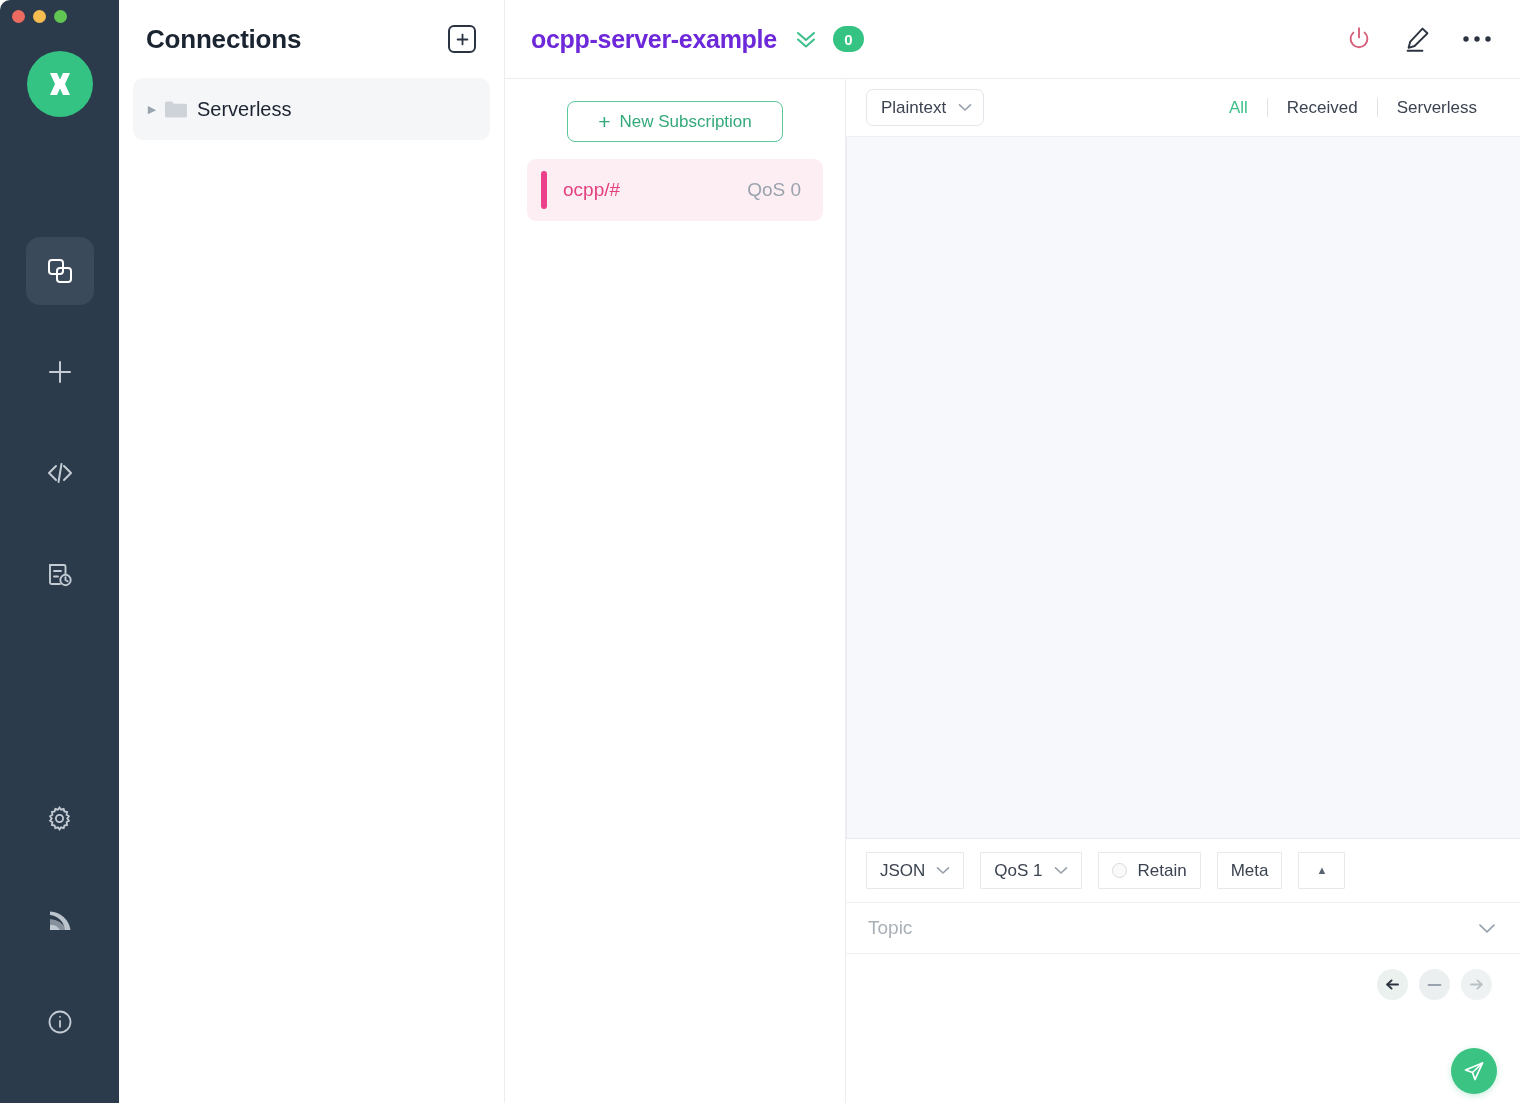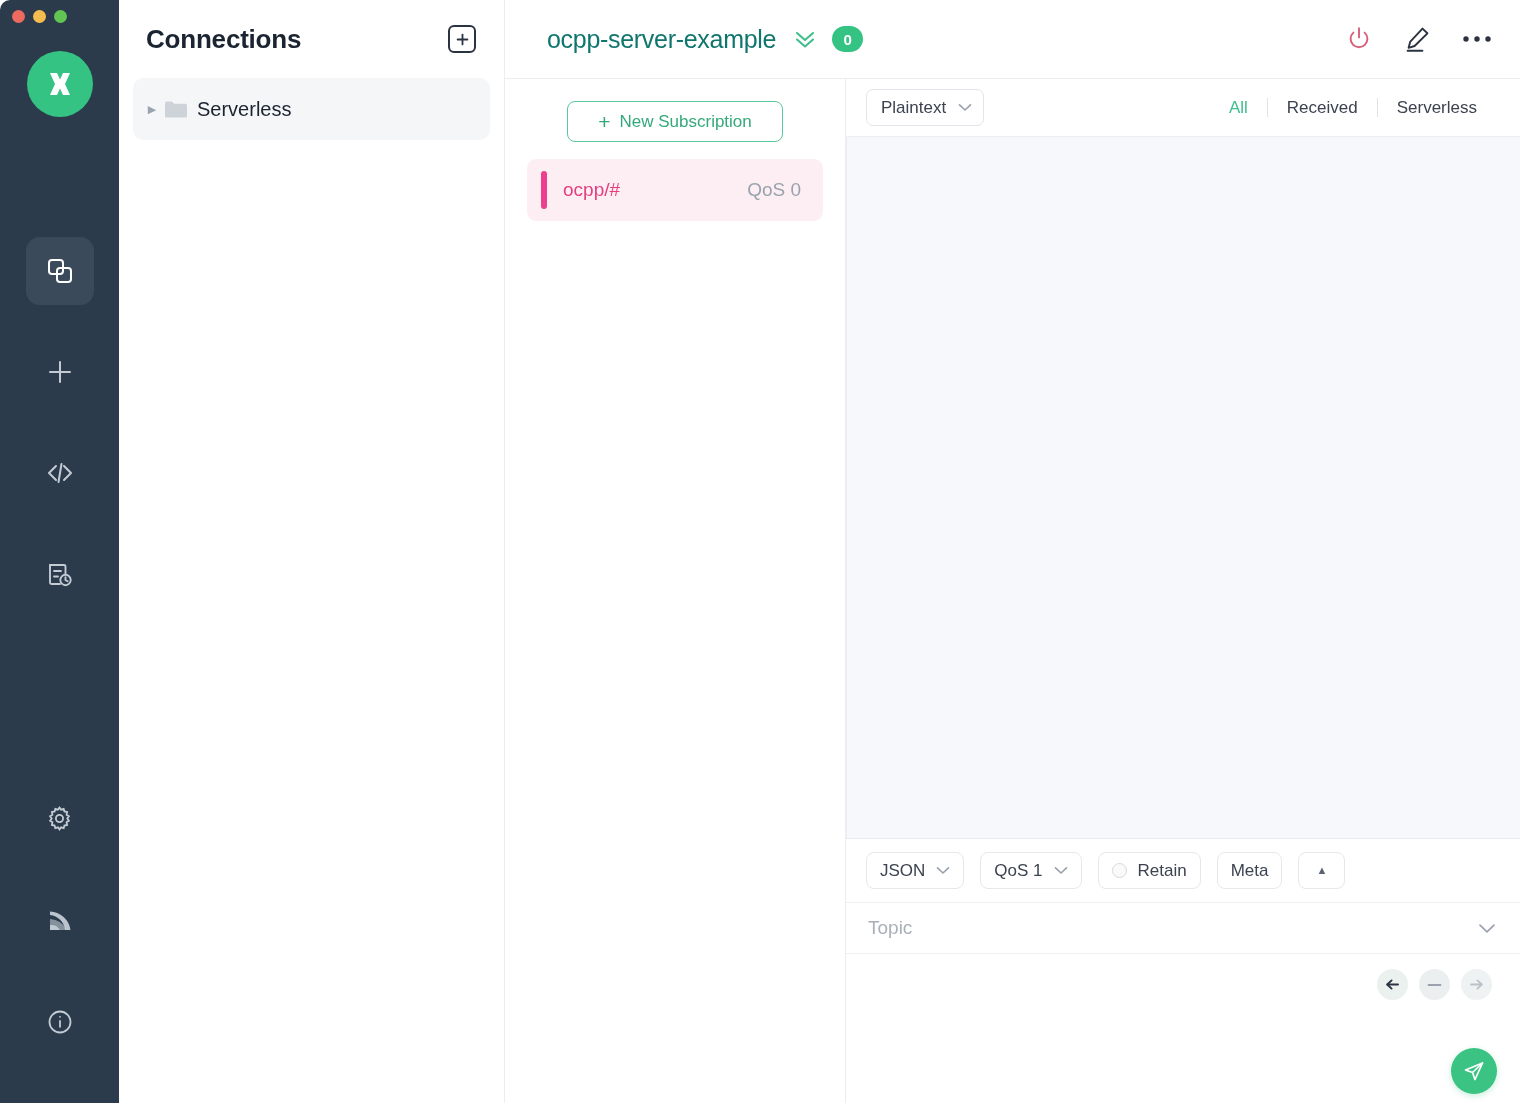--- a/index.html
+++ b/index.html
@@ -128,23 +128,22 @@
     min-width: 0;
   }
   .main-header {
     height: 79px; flex: 0 0 79px;
     border-bottom: 1px solid #ebedf0;
     display: flex; align-items: center;
     padding: 0 28px 0 26px;
     background: #ffffff;
   }
   .mh-title {
-    font-size: 25px; font-weight: normal; color: #0f766e;
+    font-size: 25px; font-weight: bold; color: #6d28d9;
     letter-spacing: -0.3px;
-    margin-left: 16px;
   }
   .mh-chevrons { margin-left: 16px; display: flex; cursor: pointer; }
   .mh-badge {
     margin-left: 14px;
     min-width: 31px; height: 26px; padding: 0 8px;
     border-radius: 13px;
     background: #34c383; color: #ffffff;
     font-size: 15px; font-weight: bold;
     display: flex; align-items: center; justify-content: center;
   }
@@ -234,21 +233,21 @@
     display: flex; flex-direction: column;
     position: relative;
   }
   .pub-toolbar {
     height: 63px; flex: 0 0 63px;
     display: flex; align-items: center;
     padding: 0 20px; gap: 16px;
   }
   .pill {
     height: 37px; border: 1px solid #e6e8ec;
-    border-radius: 8px; background: #ffffff;
+    border-radius: 1px; background: #ffffff;
     display: inline-flex; align-items: center;
     padding: 0 13px; gap: 11px;
     font-size: 17px; color: #3b4350;
     cursor: pointer;
   }
   .radio-circle {
     width: 15px; height: 15px; border-radius: 50%;
     border: 1px solid #d6dade; background: #fafafb;
   }
   .pill.collapse { padding: 0 17px; }

